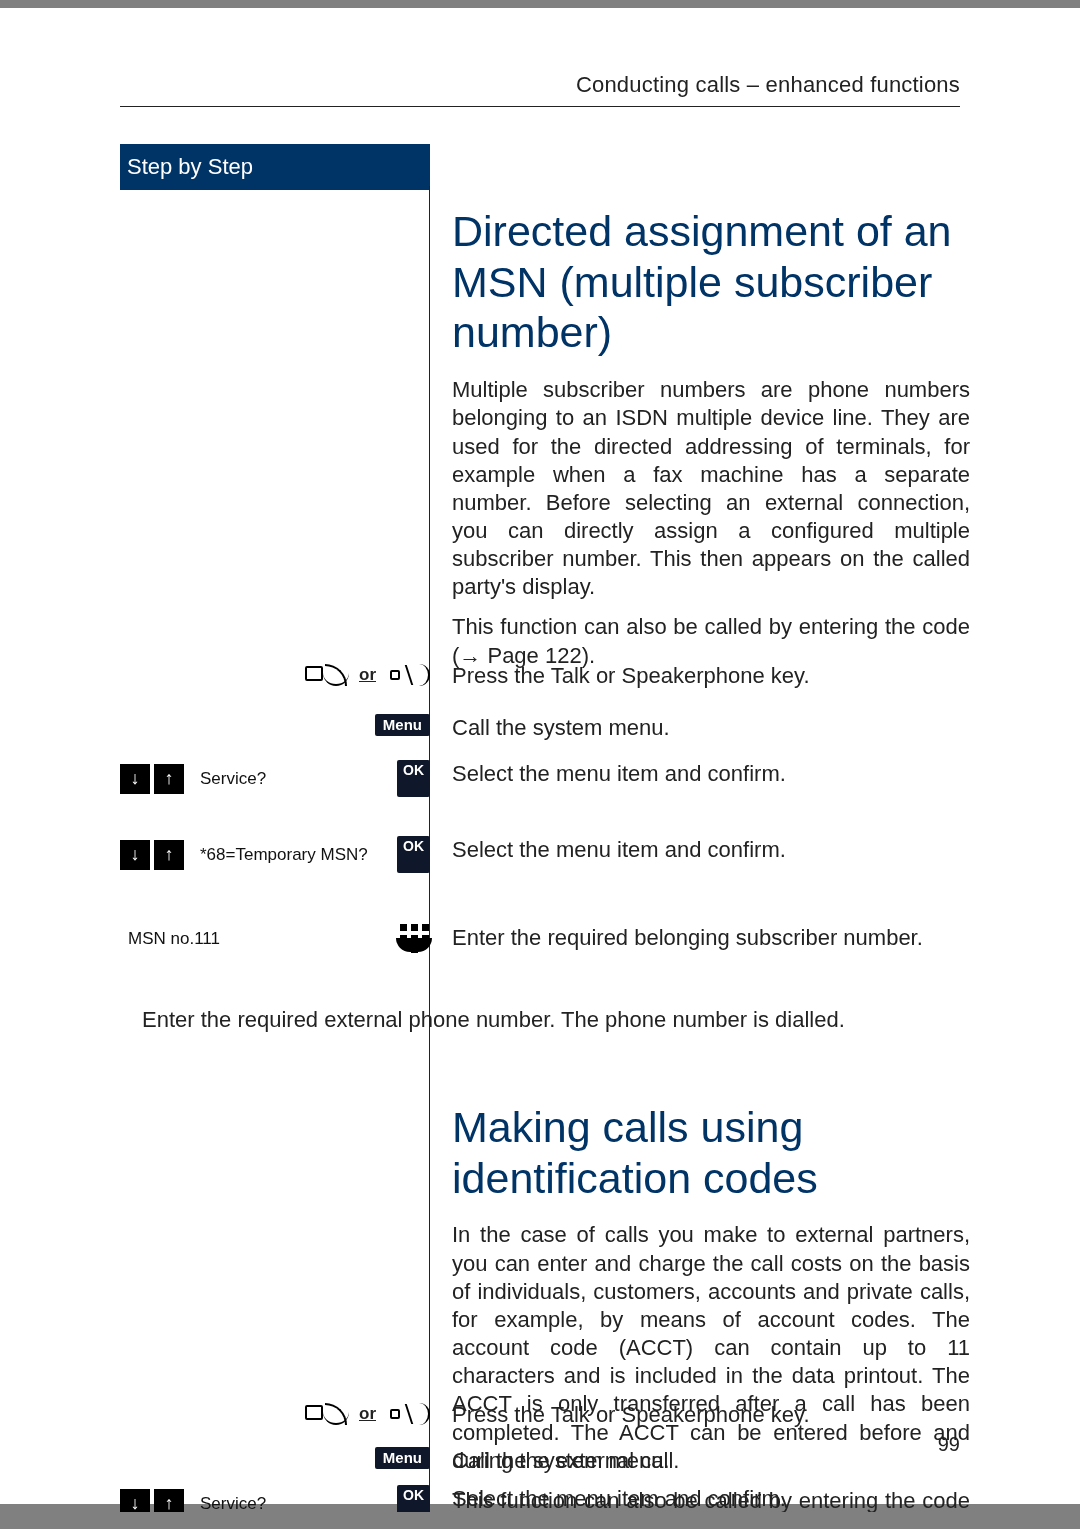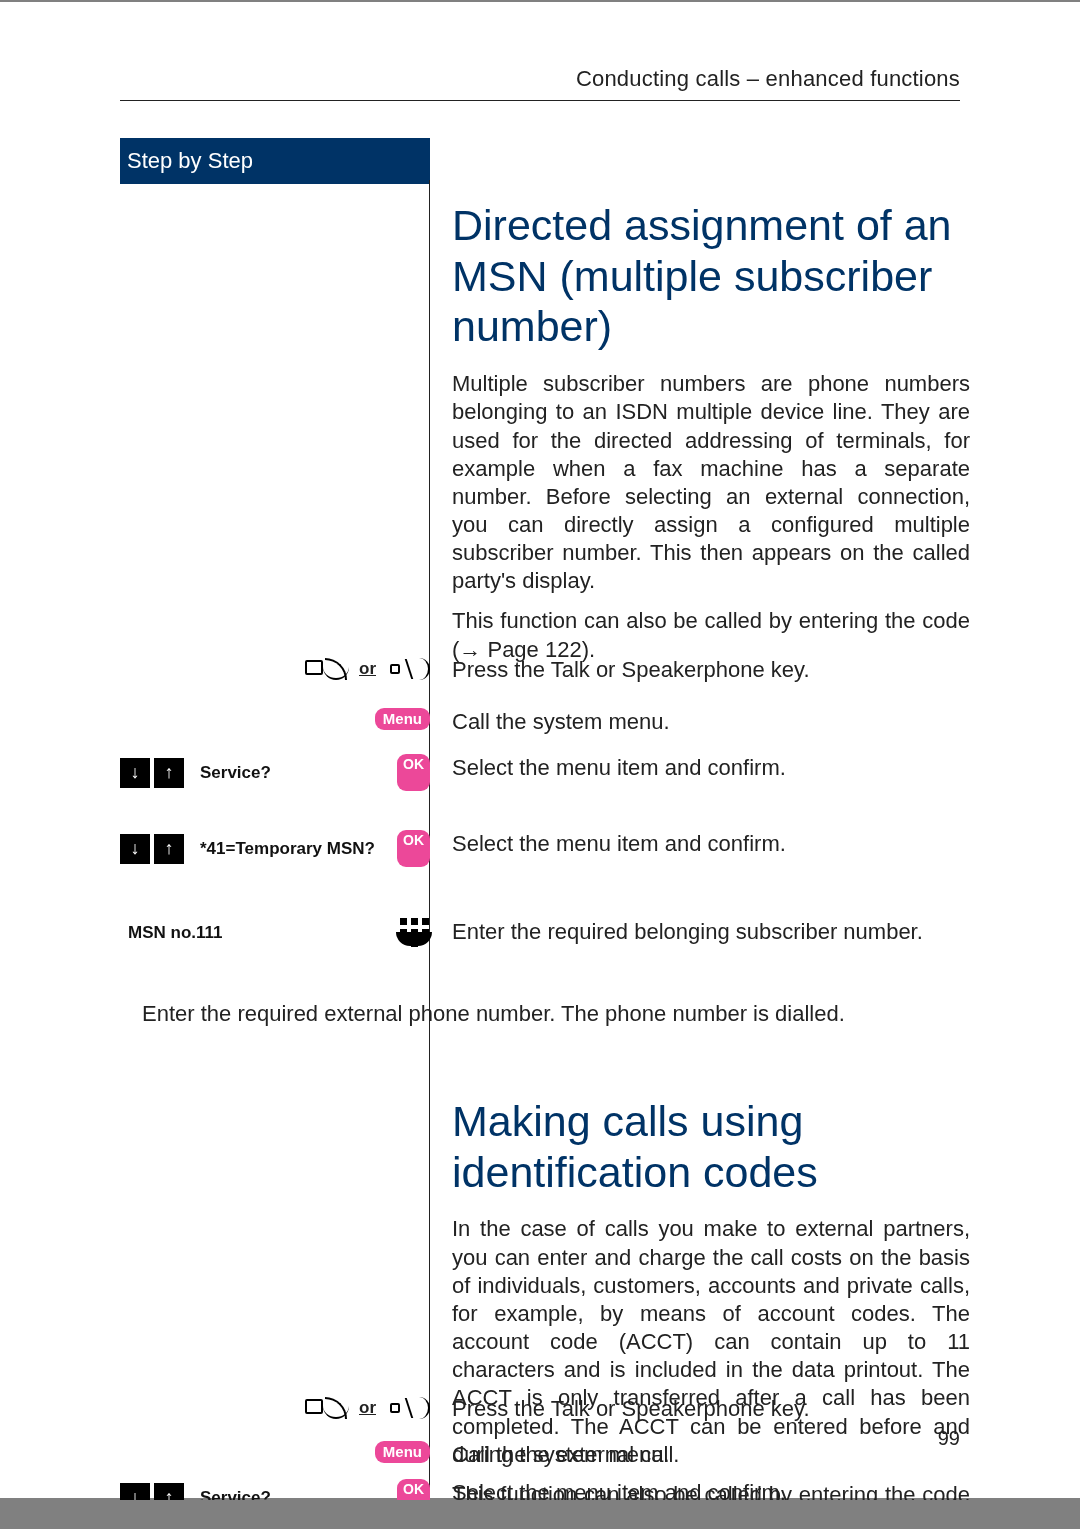--- a/index.html
+++ b/index.html
@@ -10,21 +10,21 @@
   }
   html, body {
     margin: 0;
     padding: 0;
     background: #808080;
   }
   .sheet {
     width: 1080px;
     height: 1496px;
     background: var(--page-bg);
-    margin: 2px auto;
+    margin: 8px auto;
     position: relative;
     box-sizing: border-box;
     font-family: Arial, Helvetica, sans-serif;
     color: var(--text);
   }
   
   .running-head {
     position: absolute;
     top: 64px;
     left: 120px;
@@ -96,39 +96,39 @@
     gap: 8px;
   }
   .steprow .rcol {
     margin-left: 22px;
     flex: 1;
     font-size: 22px;
     line-height: 1.28;
   }
   .lcol .label-text {
     font-size: 17px;
-    font-weight: 700;
+    font-weight: 400;
     color: #111;
     text-align: left;
   }
   .lcol .label-wrap {
     flex: 1;
     padding-left: 8px;
   }
 
   
   .key {
     display: inline-flex;
     align-items: center;
     justify-content: center;
     font-size: 15px;
     font-weight: 700;
     color: #fff;
-    background: #ec4899;
-    border-radius: 9px;
+    background: #0f172a;
+    border-radius: 2px;
     padding: 3px 8px 4px 8px;
     line-height: 1;
   }
   .key.ok { padding: 3px 6px 20px 6px; font-size: 14px; }
   .arrowbtn {
     width: 30px; height: 30px;
     background: #000; color:#fff;
     display:inline-flex; align-items:center; justify-content:center;
     font-size:18px; font-weight:700;
   }
@@ -261,21 +261,21 @@
     </div>
     <div class="rcol">Select the menu item and confirm.</div>
   </div>
 
   <div class="steprow" style="top:828px;">
     <div class="lcol">
       <span class="arrowpair">
         <span class="arrowbtn">↓</span>
         <span class="arrowbtn">↑</span>
       </span>
-      <span class="label-wrap"><span class="label-text">*41=Temporary MSN?</span></span>
+      <span class="label-wrap"><span class="label-text">*68=Temporary MSN?</span></span>
       <span class="key ok">OK</span>
     </div>
     <div class="rcol">Select the menu item and confirm.</div>
   </div>
 
   <div class="steprow" style="top:916px;">
     <div class="lcol">
       <span class="label-wrap"><span class="label-text">MSN no.111</span></span>
       <span class="keypad-icon">
         <span></span>

